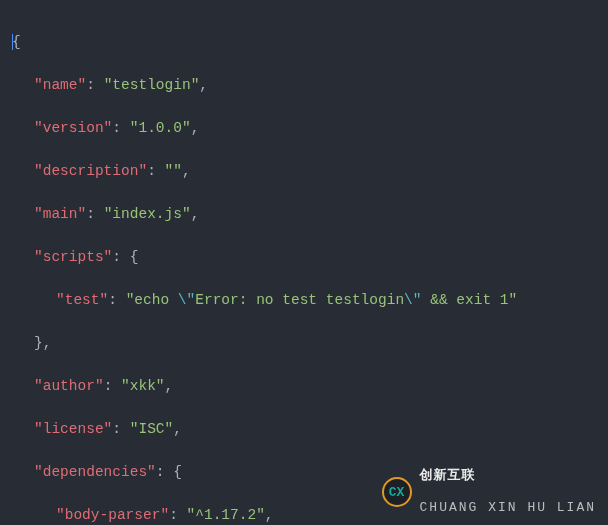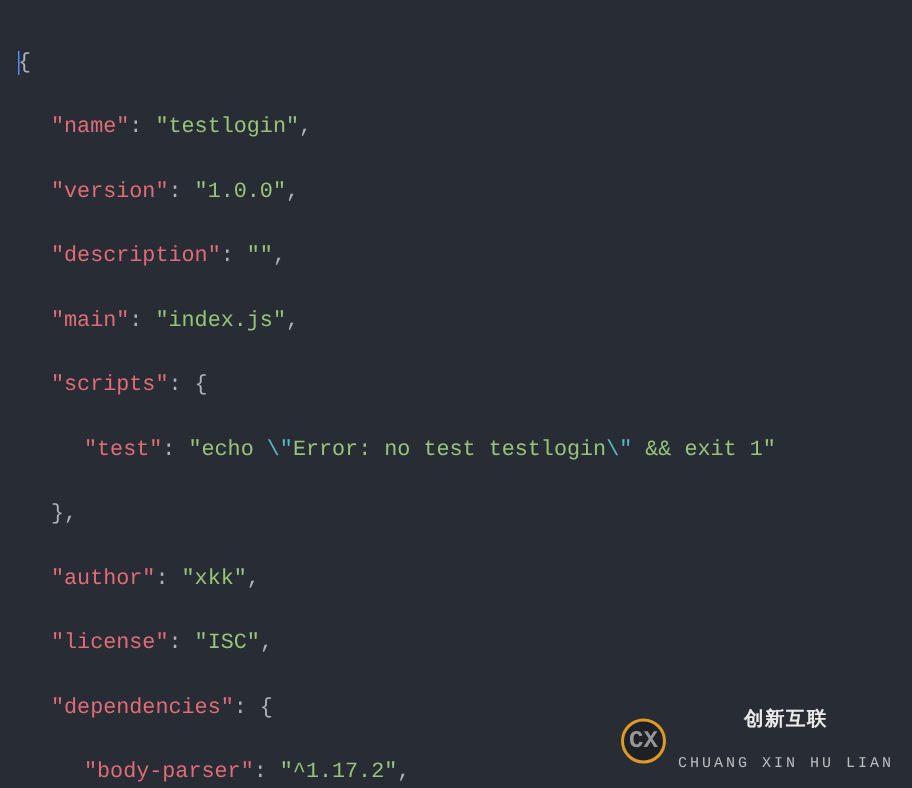--- a/index.html
+++ b/index.html
@@ -42,28 +42,28 @@
     gap: 8px;
     opacity: 0.9;
   }
   .wm-icon {
     width: 30px; height: 30px;
     border: 2px solid #f5a623;
     border-radius: 50%;
     display: flex;
     align-items: center;
     justify-content: center;
-    color: #a3a3a3;
+    color: #14b8a6;
     font-weight: bold;
-    font-size: 16px;
+    font-size: 13px;
     background: rgba(0,0,0,0.3);
   }
   .wm-text { color: #fff; font-size: 13px; font-weight: 600; letter-spacing: 1px; }
-  .wm-sub  { color: #ccc; font-size: 10px; letter-spacing: 2px; margin-top: 17px; }
-  .wm-col  { display: flex; flex-direction: column; line-height: 1.1; align-items: center; }
+  .wm-sub  { color: #ccc; font-size: 13px; letter-spacing: 2px; margin-top: 17px; }
+  .wm-col  { display: flex; flex-direction: column; line-height: 1.1; }
 </style>
 </head>
 <body>
 
 <div class="editor">
 <span class="line"><span class="cursor"></span><span class="brace">{</span></span>
 <span class="line i1"><span class="key">"name"</span><span class="punc">: </span><span class="str">"testlogin"</span><span class="punc">,</span></span>
 <span class="line i1"><span class="key">"version"</span><span class="punc">: </span><span class="str">"1.0.0"</span><span class="punc">,</span></span>
 <span class="line i1"><span class="key">"description"</span><span class="punc">: </span><span class="str">""</span><span class="punc">,</span></span>
 <span class="line i1"><span class="key">"main"</span><span class="punc">: </span><span class="str">"index.js"</span><span class="punc">,</span></span>

